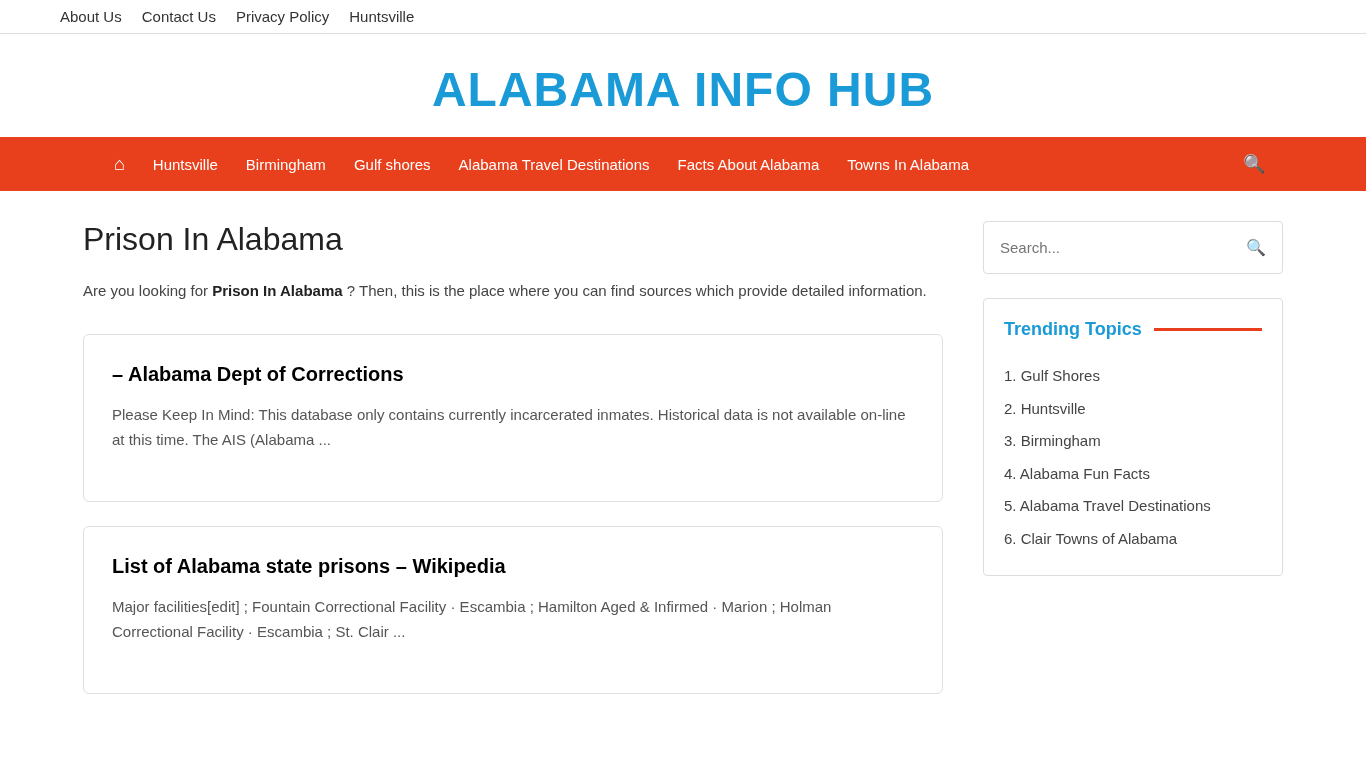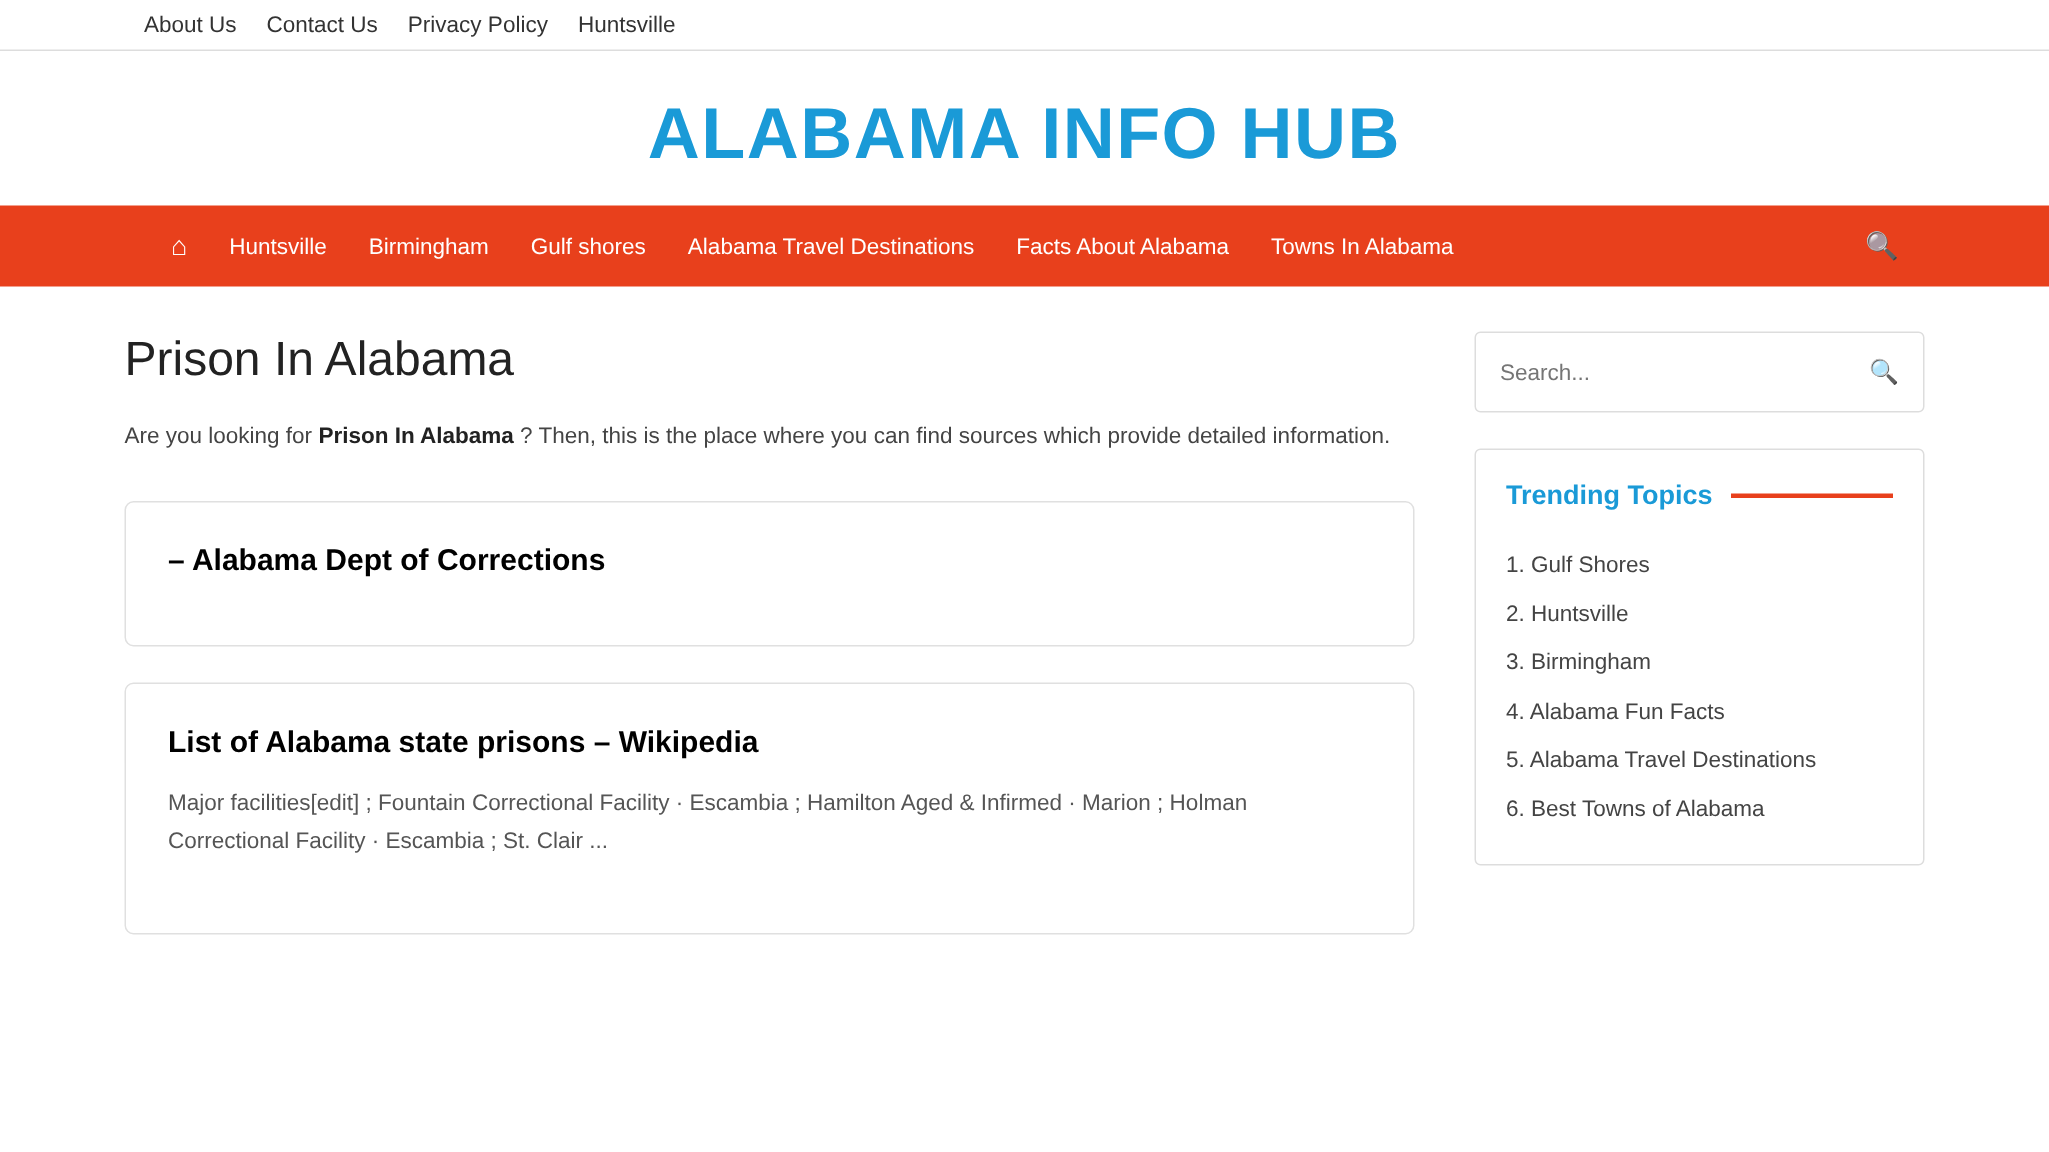--- a/index.html
+++ b/index.html
@@ -1,21 +1,21 @@
 <!DOCTYPE html>
 <html><head>
   <meta charset="utf-8">
   <style>
     * { margin: 0; padding: 0; box-sizing: border-box; }
     body { font-family: Georgia, 'Times New Roman', serif; font-size: 16px; color: #333; background: #fff; }
 
     
     .top-nav {
       border-bottom: 1px solid #ddd;
-      padding: 8px 96px;
+      padding: 8px 60px;
       display: flex;
       gap: 20px;
       align-items: center;
     }
     .top-nav a {
       text-decoration: none;
       color: #333;
       font-size: 15px;
       font-family: Arial, sans-serif;
     }
@@ -230,20 +230,21 @@
 
   <main class="main-content">
     <h1 class="page-title">Prison In Alabama</h1>
 
     <p class="intro-text">
       <span>Are you looking for </span><strong>Prison In Alabama</strong><span> ? Then, this is the place where you can find sources which provide detailed information.</span>
     </p>
 
     <article class="article-card">
       <a class="article-title">– Alabama Dept of Corrections</a>
+      <p class="article-excerpt">Please Keep In Mind: This database only contains currently incarcerated inmates. Historical data is not available on-line at this time. The AIS (Alabama ...</p>
     </article>
 
     <article class="article-card">
       <a class="article-title">List of Alabama state prisons – Wikipedia</a>
       <p class="article-excerpt">Major facilities[edit] ; Fountain Correctional Facility · Escambia ; Hamilton Aged &amp; Infirmed · Marion ; Holman Correctional Facility · Escambia ; St. Clair ...</p>
     </article>
 
   </main>
 
   <aside class="sidebar">
@@ -257,19 +258,19 @@
       <div class="trending-header">
         <span class="trending-title">Trending Topics</span>
         <div class="trending-line"></div>
       </div>
       <ol class="trending-list">
         <li><span>1.</span> <span>Gulf Shores</span></li>
         <li><span>2.</span> <span>Huntsville</span></li>
         <li><span>3.</span> <span>Birmingham</span></li>
         <li><span>4.</span> <span>Alabama Fun Facts</span></li>
         <li><span>5.</span> <span>Alabama Travel Destinations</span></li>
-        <li><span>6.</span> <span>Best Towns of Alabama</span></li>
+        <li><span>6.</span> <span>Clair Towns of Alabama</span></li>
       </ol>
     </div>
 
   </aside>
 
 </div>
 
 </body></html>

